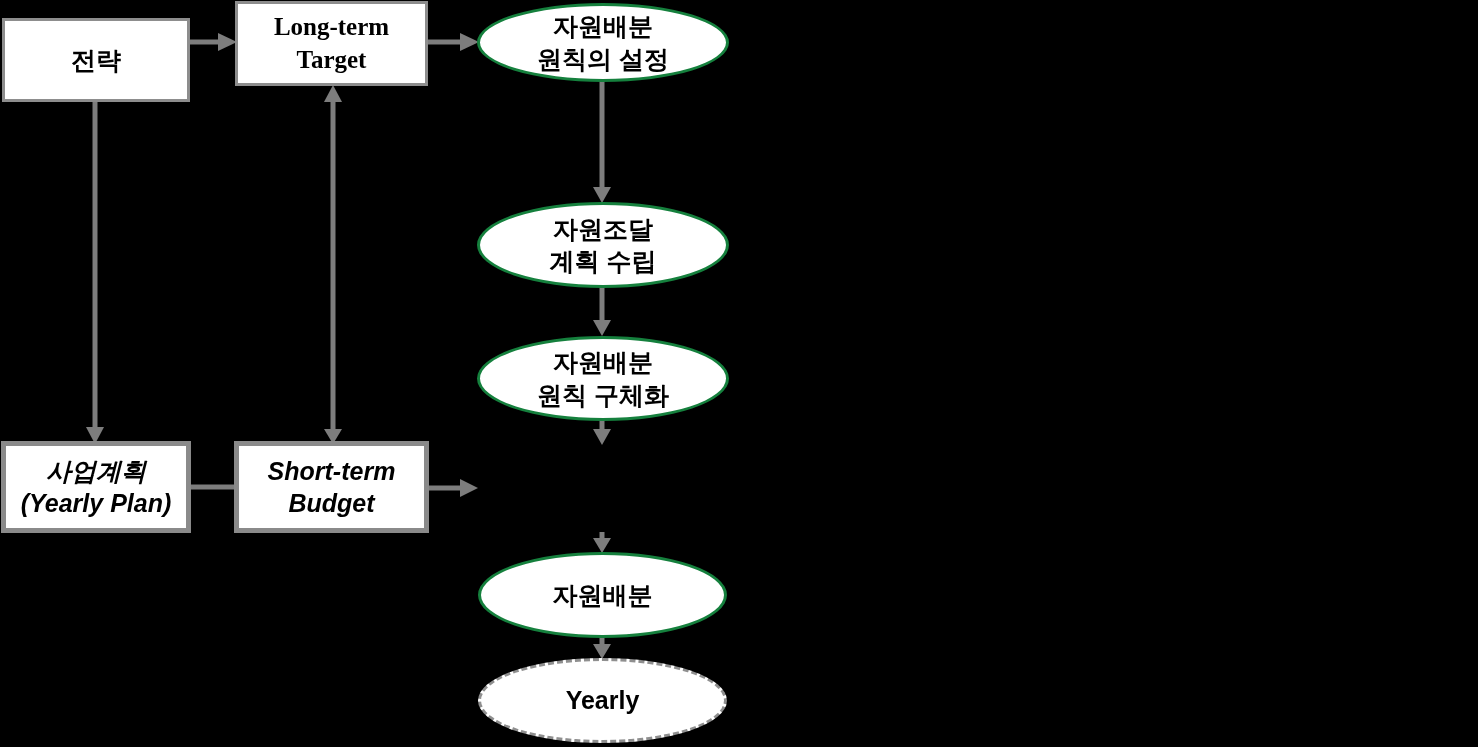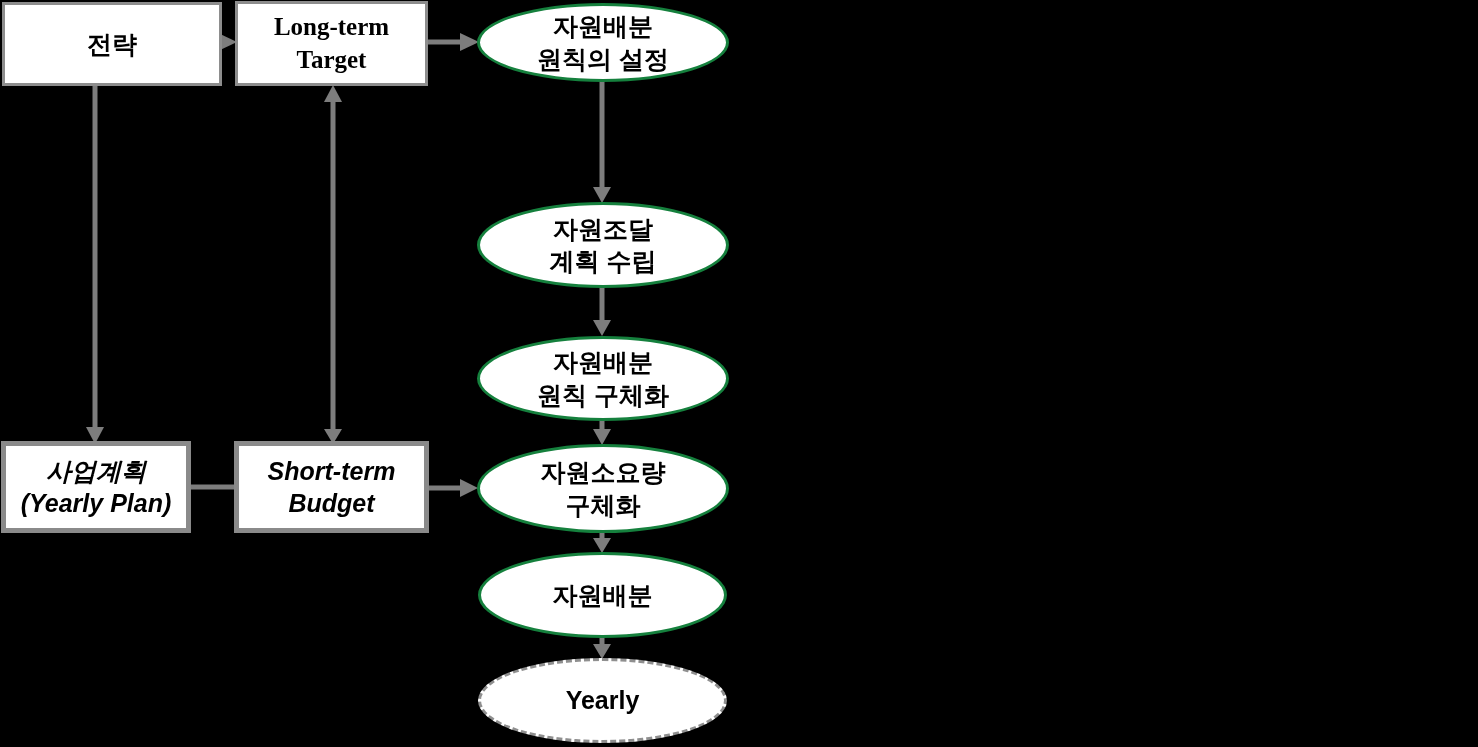--- a/index.html
+++ b/index.html
@@ -35,21 +35,21 @@
     font-weight: bold;
     font-size: 25px;
     line-height: 1.3;
     white-space: pre-line;
   }
   .box      { border: 3px solid #8d8d8d; }
   .box-thick{ border: 5px solid #8a8a8a; font-style: italic; }
   .ellipse  { border: 3px solid #15803d; border-radius: 50%; }
   .ellipse-dashed { border: 3px dashed #8f8f8f; border-radius: 50%; }
 
-  .n-strategy   { left: 2px;   top: 2px;   width: 220px; height: 84px; }
+  .n-strategy   { left: 2px;   top: 18px;   width: 188px; height: 84px; }
   .n-longterm   { left: 235px; top: 1px;   width: 193px; height: 85px; font-family: Liberation Serif, serif; }
   .n-yearly     { left: 1px;   top: 441px; width: 190px; height: 92px; }
   .n-shortterm  { left: 234px; top: 441px; width: 195px; height: 92px; }
   .n-e-set      { left: 477px; top: 3px;   width: 252px; height: 79px; }
   .n-e-procure  { left: 477px; top: 202px; width: 252px; height: 86px; }
   .n-e-refine   { left: 477px; top: 336px; width: 252px; height: 85px; }
   .n-e-require  { left: 477px; top: 444px; width: 252px; height: 89px; }
   .n-e-alloc    { left: 478px; top: 552px; width: 249px; height: 86px; }
   .n-budget     { left: 478px; top: 658px; width: 249px; height: 85px; }
 </style>
@@ -146,24 +146,20 @@
   <div class="node ellipse n-e-procure">
     <span>자원조달
 계획 수립</span>
   </div>
 
   <div class="node ellipse n-e-refine">
     <span>자원배분
 원칙 구체화</span>
   </div>
 
-  <div class="node ellipse n-e-require">
-    <span>자원소요량
-구체화</span>
-  </div>
 
   <div class="node ellipse n-e-alloc">
     <span>자원배분</span>
   </div>
 
   <div class="node ellipse-dashed n-budget">
     <span>Yearly</span>
   </div>
 
 </div>

